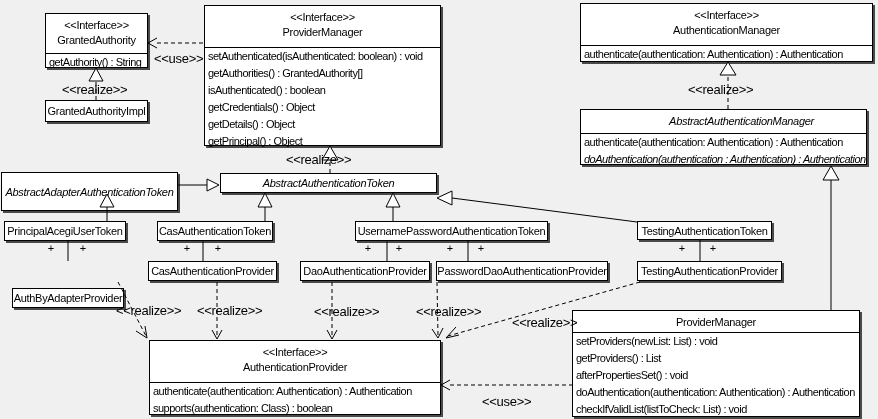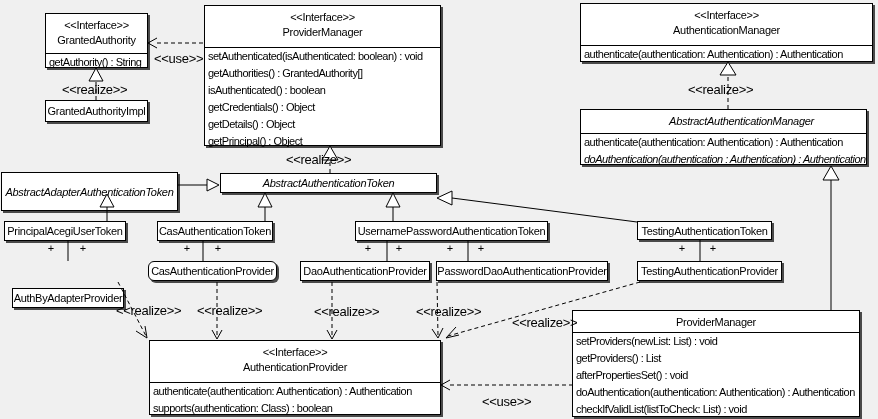--- a/index.html
+++ b/index.html
@@ -99,21 +99,21 @@
   </div>
 
   <div class="cls single" style="left:637px;top:221px;width:135px;height:19px;">
     <span class="nm">TestingAuthenticationToken</span>
   </div>
 
   <div class="cls single" style="left:12px;top:261px;width:112px;height:20px;margin-top:27px;">
     <span class="nm">AuthByAdapterProvider</span>
   </div>
 
-  <div class="cls single" style="left:148px;top:261px;width:129px;height:20px;border-radius:6px;">
+  <div class="cls single" style="left:148px;top:261px;width:129px;height:20px;">
     <span class="nm">CasAuthenticationProvider</span>
   </div>
 
   <div class="cls single" style="left:300px;top:261px;width:130px;height:20px;">
     <span class="nm">DaoAuthenticationProvider</span>
   </div>
 
   <div class="cls single" style="left:436px;top:261px;width:172px;height:20px;">
     <span class="nm">PasswordDaoAuthenticationProvider</span>
   </div>

